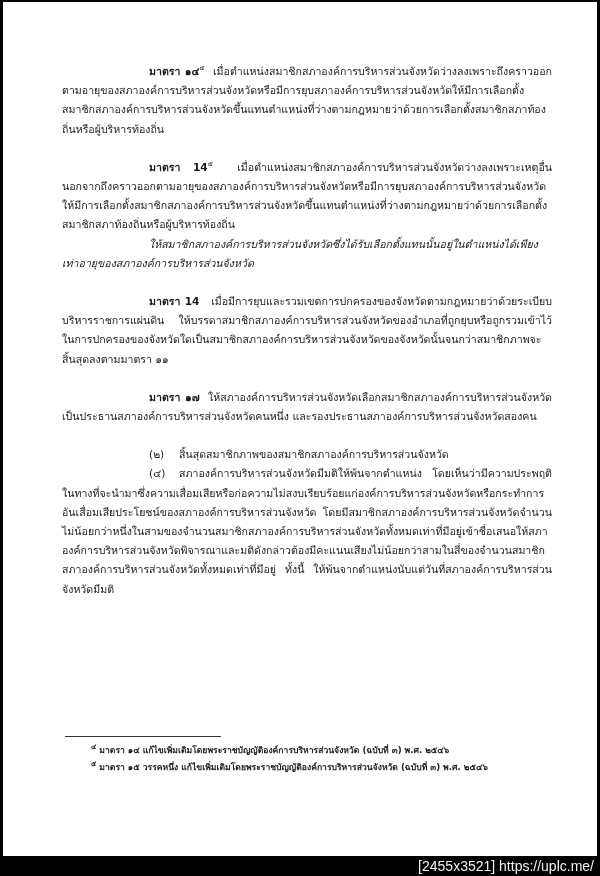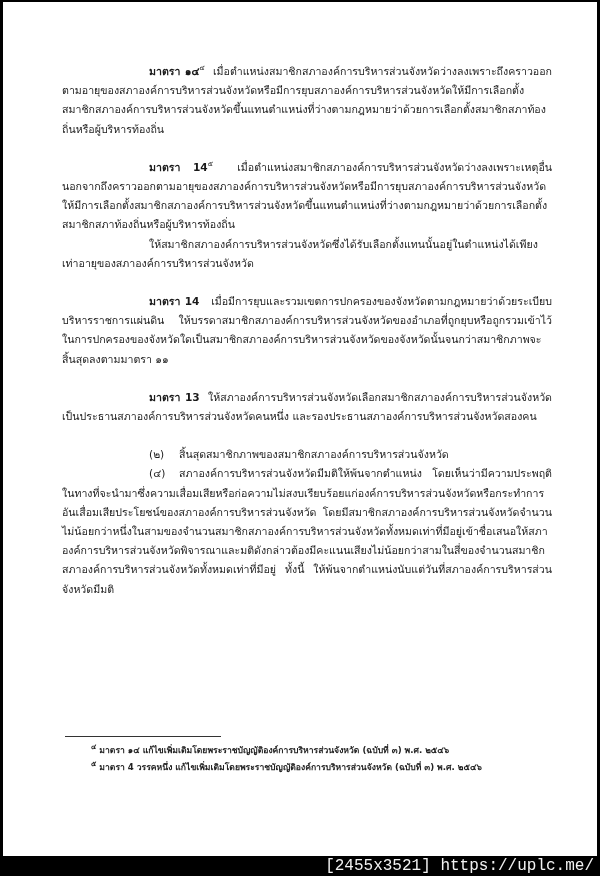--- a/index.html
+++ b/index.html
@@ -10,41 +10,41 @@
   .page {
     position:absolute; left:3px; top:2px; width:594px; height:854px;
     background:#fff; overflow:hidden;
   }
   .content {
     position:absolute; left:59px; top:60px; width:490px;
     color:#1a1a1a; font-size:10.6px; line-height:19.2px;
   }
   .para { margin:0; text-align:justify; text-align-last:left; }
   .para.first { text-indent:87px; }
-  .indent { text-indent:87px; }
+  .indent { text-indent:87px;font-style:italic; }
   .sec { font-weight:bold; }
   .gap { height:19px; }
   .item { padding-left:87px; text-indent:0; }
   .item .num { display:inline-block; width:30px; }
   sup { font-size:7px; line-height:0; vertical-align:super; }
   .fn-rule {
     position:absolute; left:62px; top:734px; width:156px; height:0;
     border-top:1px solid #333;
   }
   .footnotes {
     position:absolute; left:88px; top:740px; width:470px;
     font-size:8.6px; line-height:17px; color:#222;font-weight:bold;
   }
   .fn { white-space:nowrap; }
   .status-bar {
     position:absolute; left:0; top:856px; width:600px; height:20px; background:#000;
   }
   .status-text {
     position:absolute; right:6px; top:2px; color:#f2f2f2;
-    font-family:Liberation Mono, monospace; font-size:16px; line-height:16px;
+    font-family:Liberation Sans, sans-serif; font-size:14px; line-height:16px;
     white-space:nowrap;
   }
 </style>
 </head>
 <body>
 
 <div class="page">
   <div class="content">
 
     <p class="para first"><span class="sec">มาตรา ๑๔</span><sup>๔</sup>&nbsp; <span>เมื่อตำแหน่งสมาชิกสภาองค์การบริหารส่วนจังหวัดว่างลงเพราะถึงคราวออกตามอายุของสภาองค์การบริหารส่วนจังหวัดหรือมีการยุบสภาองค์การบริหารส่วนจังหวัดให้มีการเลือกตั้งสมาชิกสภาองค์การบริหารส่วนจังหวัดขึ้นแทนตำแหน่งที่ว่างตามกฎหมายว่าด้วยการเลือกตั้งสมาชิกสภาท้องถิ่นหรือผู้บริหารท้องถิ่น</span></p>
@@ -53,32 +53,32 @@
 
     <p class="para first"><span class="sec">มาตรา 14</span><sup>๕</sup>&nbsp; <span>เมื่อตำแหน่งสมาชิกสภาองค์การบริหารส่วนจังหวัดว่างลงเพราะเหตุอื่น นอกจากถึงคราวออกตามอายุของสภาองค์การบริหารส่วนจังหวัดหรือมีการยุบสภาองค์การบริหารส่วนจังหวัด ให้มีการเลือกตั้งสมาชิกสภาองค์การบริหารส่วนจังหวัดขึ้นแทนตำแหน่งที่ว่างตามกฎหมายว่าด้วยการเลือกตั้งสมาชิกสภาท้องถิ่นหรือผู้บริหารท้องถิ่น</span></p>
     <p class="para indent">ให้สมาชิกสภาองค์การบริหารส่วนจังหวัดซึ่งได้รับเลือกตั้งแทนนั้นอยู่ในตำแหน่งได้เพียงเท่าอายุของสภาองค์การบริหารส่วนจังหวัด</p>
 
     <div class="gap"></div>
 
     <p class="para first"><span class="sec">มาตรา 14</span>&nbsp;&nbsp; <span>เมื่อมีการยุบและรวมเขตการปกครองของจังหวัดตามกฎหมายว่าด้วยระเบียบบริหารราชการแผ่นดิน ให้บรรดาสมาชิกสภาองค์การบริหารส่วนจังหวัดของอำเภอที่ถูกยุบหรือถูกรวมเข้าไว้ในการปกครองของจังหวัดใดเป็นสมาชิกสภาองค์การบริหารส่วนจังหวัดของจังหวัดนั้นจนกว่าสมาชิกภาพจะสิ้นสุดลงตามมาตรา ๑๑</span></p>
 
     <div class="gap"></div>
 
-    <p class="para first"><span class="sec">มาตรา 13</span>&nbsp; <span>ให้สภาองค์การบริหารส่วนจังหวัดเลือกสมาชิกสภาองค์การบริหารส่วนจังหวัดเป็นประธานสภาองค์การบริหารส่วนจังหวัดคนหนึ่ง และรองประธานสภาองค์การบริหารส่วนจังหวัดสองคน</span></p>
+    <p class="para first"><span class="sec">มาตรา ๑๗</span>&nbsp; <span>ให้สภาองค์การบริหารส่วนจังหวัดเลือกสมาชิกสภาองค์การบริหารส่วนจังหวัดเป็นประธานสภาองค์การบริหารส่วนจังหวัดคนหนึ่ง และรองประธานสภาองค์การบริหารส่วนจังหวัดสองคน</span></p>
 
     <div class="gap"></div>
 
 
     <p class="para item"><span class="num">(๒)</span><span>สิ้นสุดสมาชิกภาพของสมาชิกสภาองค์การบริหารส่วนจังหวัด</span></p>
     <p class="para first"><span class="num" style="display:inline-block;width:30px;text-indent:0">(๔)</span><span>สภาองค์การบริหารส่วนจังหวัดมีมติให้พ้นจากตำแหน่ง โดยเห็นว่ามีความประพฤติในทางที่จะนำมาซึ่งความเสื่อมเสียหรือก่อความไม่สงบเรียบร้อยแก่องค์การบริหารส่วนจังหวัดหรือกระทำการอันเสื่อมเสียประโยชน์ของสภาองค์การบริหารส่วนจังหวัด โดยมีสมาชิกสภาองค์การบริหารส่วนจังหวัดจำนวนไม่น้อยกว่าหนึ่งในสามของจำนวนสมาชิกสภาองค์การบริหารส่วนจังหวัดทั้งหมดเท่าที่มีอยู่เข้าชื่อเสนอให้สภาองค์การบริหารส่วนจังหวัดพิจารณาและมติดังกล่าวต้องมีคะแนนเสียงไม่น้อยกว่าสามในสี่ของจำนวนสมาชิกสภาองค์การบริหารส่วนจังหวัดทั้งหมดเท่าที่มีอยู่ ทั้งนี้ ให้พ้นจากตำแหน่งนับแต่วันที่สภาองค์การบริหารส่วนจังหวัดมีมติ</span></p>
   </div>
 
   <div class="fn-rule"></div>
 
   <div class="footnotes">
     <div class="fn"><sup>๔</sup> <span>มาตรา ๑๔ แก้ไขเพิ่มเติมโดยพระราชบัญญัติองค์การบริหารส่วนจังหวัด (ฉบับที่ ๓)  พ.ศ. ๒๕๔๖</span></div>
-    <div class="fn"><sup>๕</sup> <span>มาตรา 4 วรรคหนึ่ง แก้ไขเพิ่มเติมโดยพระราชบัญญัติองค์การบริหารส่วนจังหวัด (ฉบับที่ ๓) พ.ศ. ๒๕๔๖</span></div>
+    <div class="fn"><sup>๕</sup> <span>มาตรา ๑๕ วรรคหนึ่ง แก้ไขเพิ่มเติมโดยพระราชบัญญัติองค์การบริหารส่วนจังหวัด (ฉบับที่ ๓) พ.ศ. ๒๕๔๖</span></div>
   </div>
 </div>
 
 <div class="status-bar">
   <span class="status-text">[2455x3521] https://uplc.me/</span>
 </div>
 
 </body></html>

